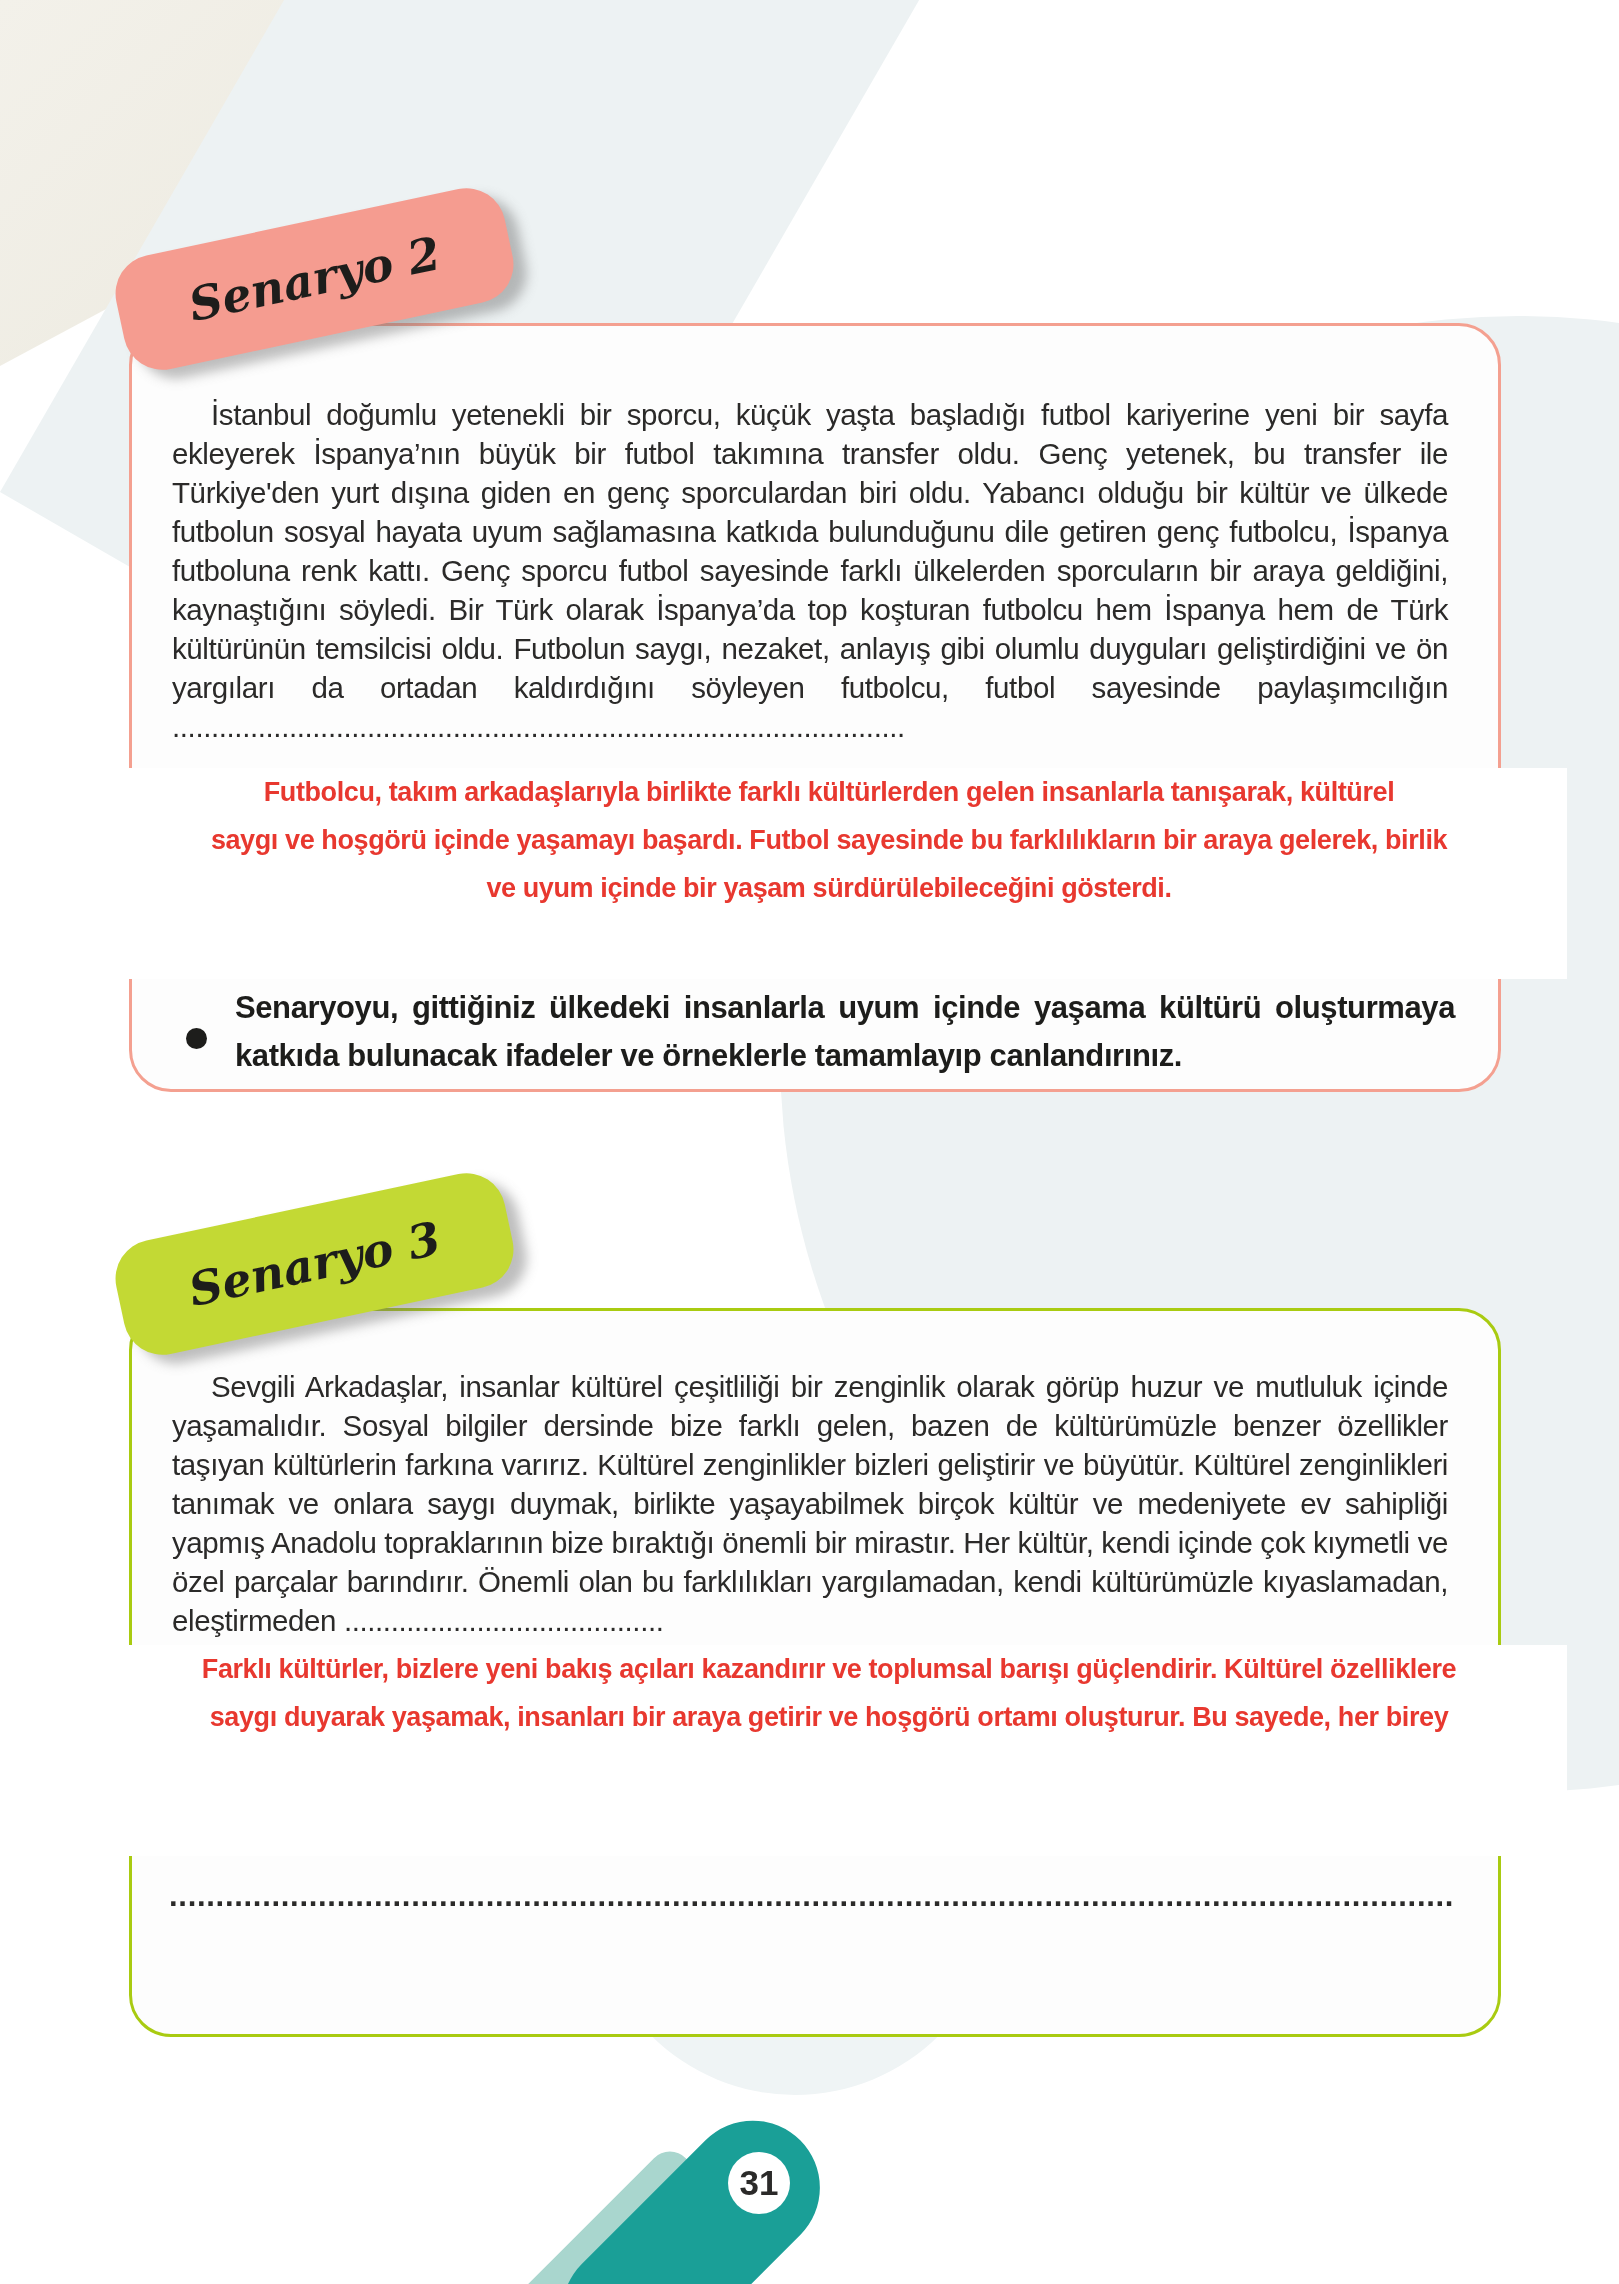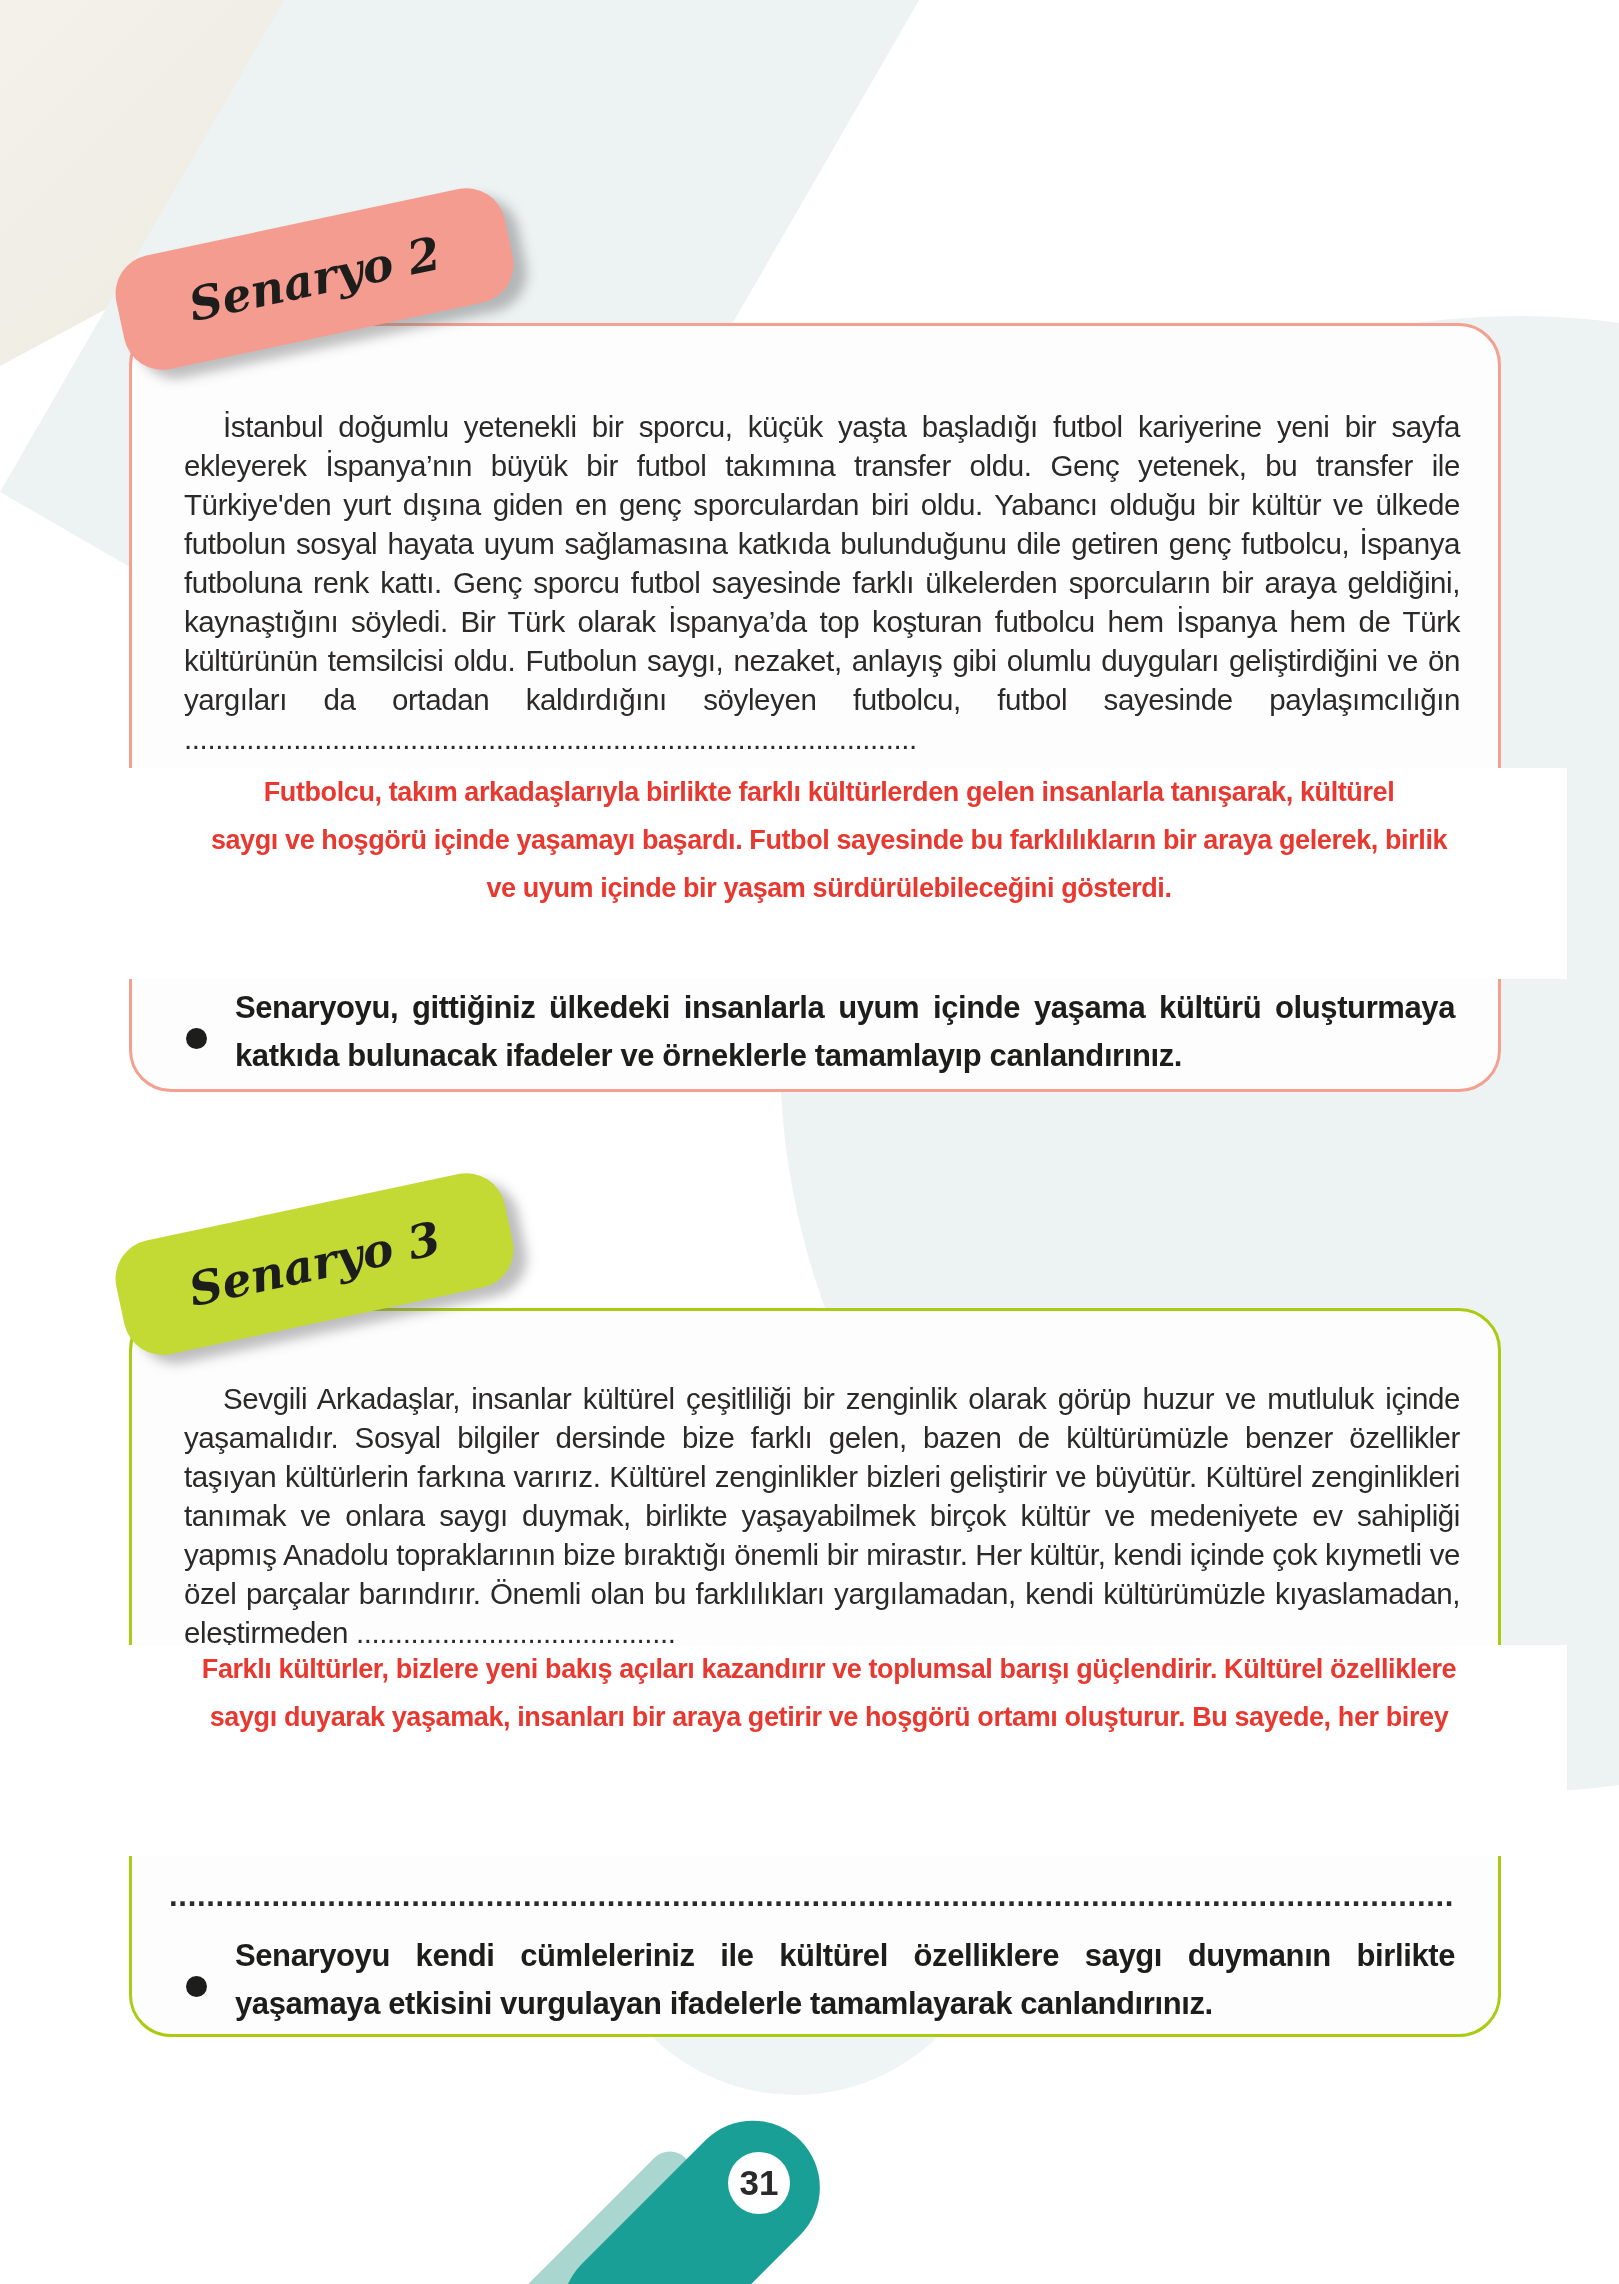--- a/index.html
+++ b/index.html
@@ -58,21 +58,21 @@
     z-index:3;
   }
   #label2{top:221px;background:#f59c90;}
   #label3{top:1206px;background:#c3d934;}
   .body-par{
     position:absolute;left:172px;width:1276px;
     font-size:29.5px;line-height:39px;
     text-align:justify;
     text-indent:39px;
     color:#2b2a29;
-    margin:12px;
+    margin:0;
     z-index:2;
     letter-spacing:-0.4px;
   }
   #par2{top:395px;}
   #par3{top:1367px;}
   
   .answer-overlay{
     position:absolute;left:91px;width:1476px;height:211px;
     background:#ffffff;
     display:flex;flex-direction:column;align-items:center;
@@ -165,24 +165,20 @@
   </div>
   <p id="par3" class="body-par">Sevgili Arkadaşlar, insanlar kültürel çeşitliliği bir zenginlik olarak görüp huzur ve mutluluk içinde yaşamalıdır. Sosyal bilgiler dersinde bize farklı gelen, bazen de kültürümüzle benzer özellikler taşıyan kültürlerin farkına varırız. Kültürel zenginlikler bizleri geliştirir ve büyütür. Kültürel zenginlikleri tanımak ve onlara saygı duymak, birlikte yaşayabilmek birçok kültür ve medeniyete ev sahipliği yapmış Anadolu topraklarının bize bıraktığı önemli bir mirastır. Her kültür, kendi içinde çok kıymetli ve özel parçalar barındırır. Önemli olan bu farklılıkları yargılamadan, kendi kültürümüzle kıyaslamadan, eleştirmeden .........................................</p>
 
   <div id="answer3" class="answer-overlay">
     <div class="answer-line">Farklı kültürler, bizlere yeni bakış açıları kazandırır ve toplumsal barışı güçlendirir. Kültürel özelliklere</div>
     <div class="answer-line">saygı duyarak yaşamak, insanları bir araya getirir ve hoşgörü ortamı oluşturur. Bu sayede, her birey</div>
   </div>
 
   <div class="dotted-line">..........................................................................................................................................................................</div>
 
-  <div id="bullet3" class="bullet-row">
-    <span class="bullet-dot"></span>
-    <span class="bullet-text">Senaryoyu kendi cümleleriniz ile kültürel özelliklere saygı duymanın birlikte yaşamaya etkisini vurgulayan ifadelerle tamamlayarak canlandırınız.</span>
-  </div>
 
   <div class="light-teal-bar"></div>
   <div class="teal-bar"></div>
   <div class="page-number-circle">
     <span>31</span>
   </div>
 
 </div>
 
 

